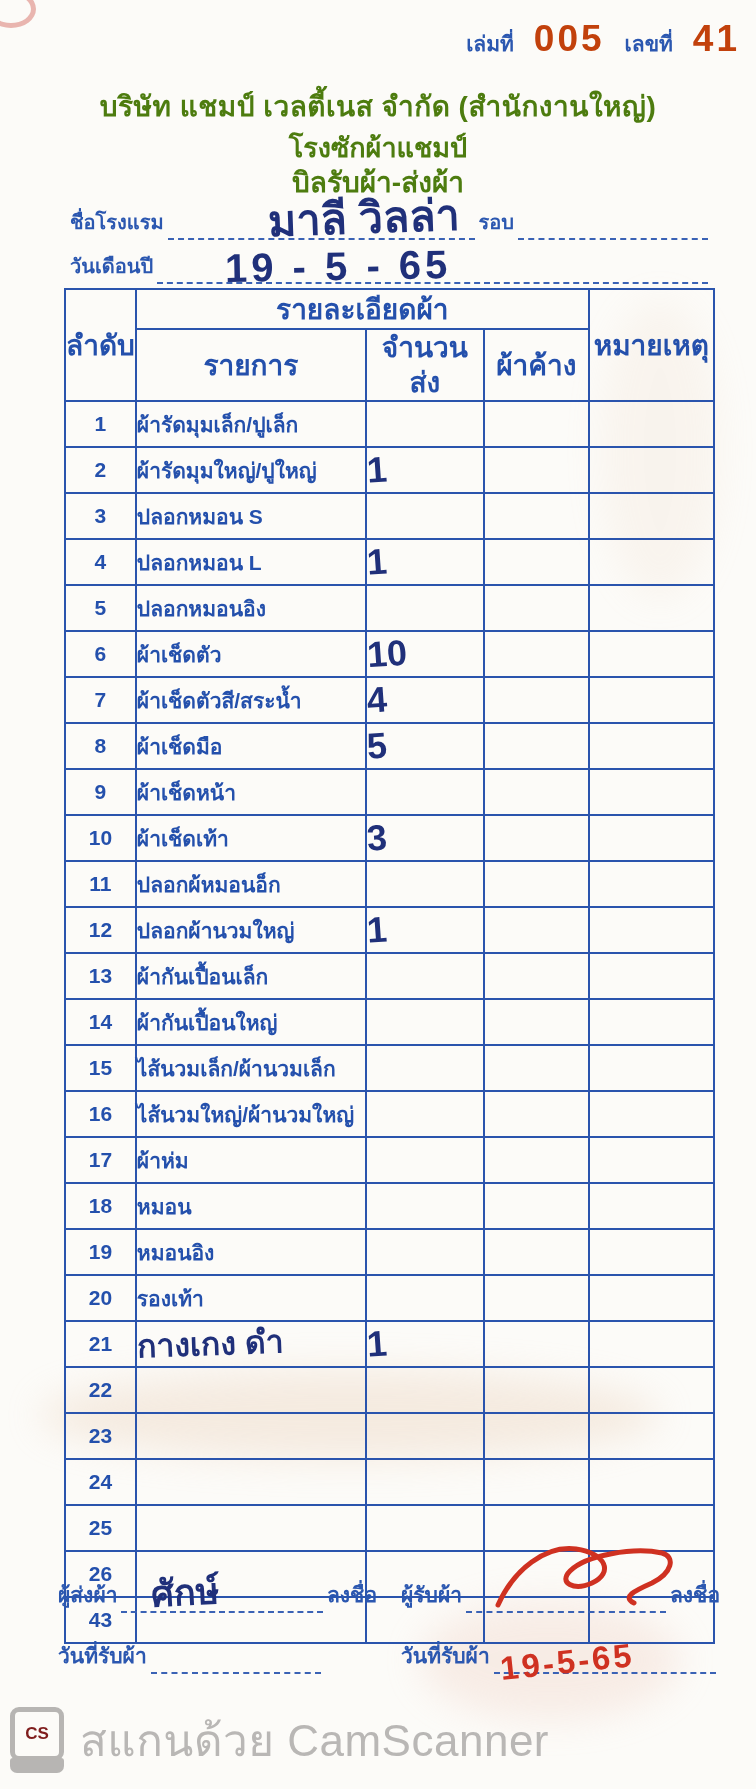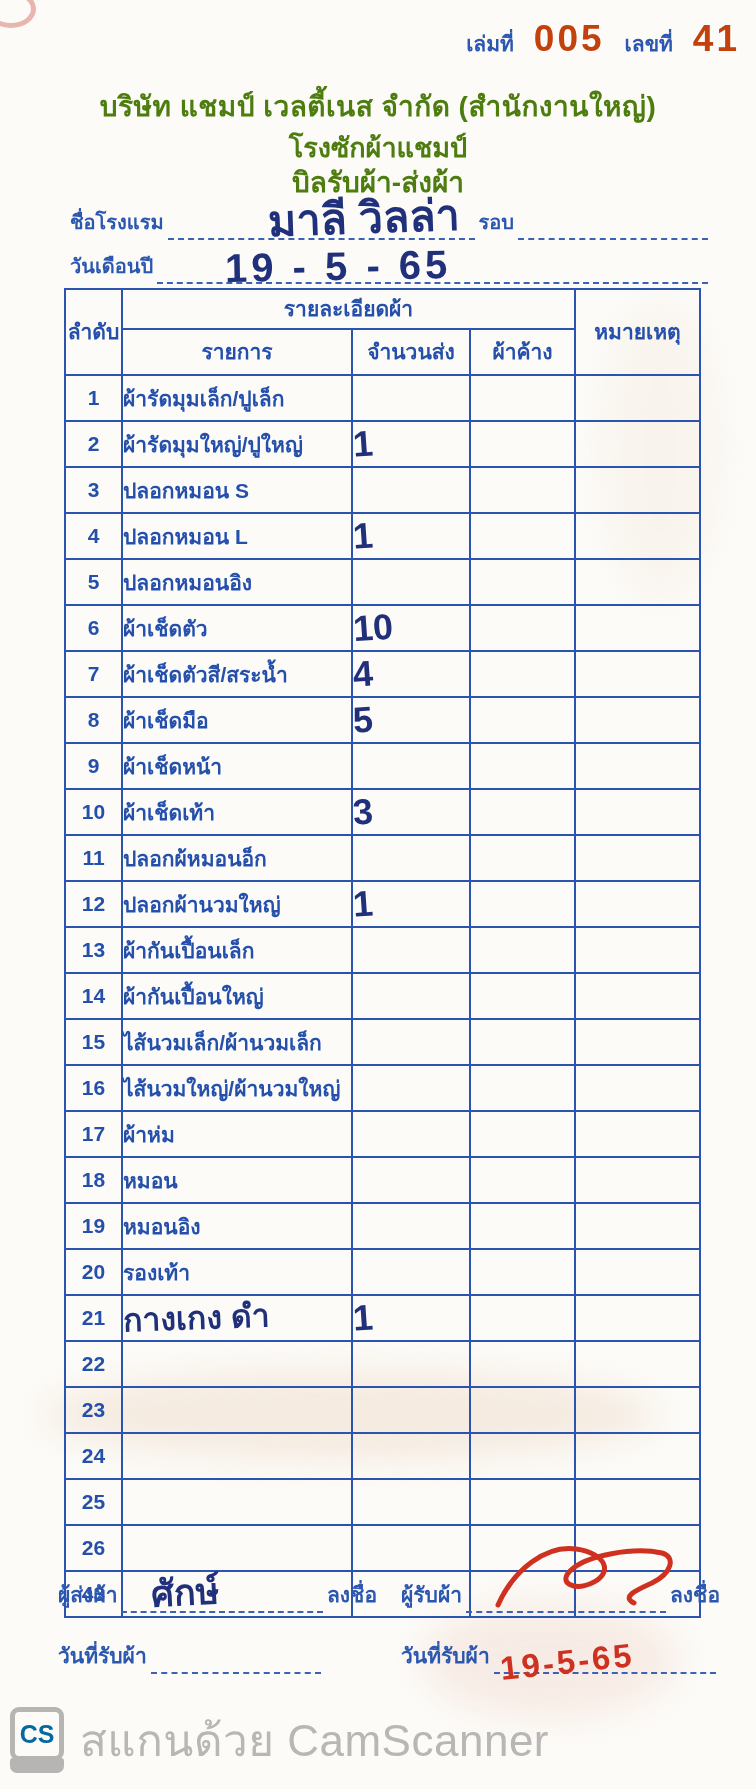--- a/index.html
+++ b/index.html
@@ -37,21 +37,21 @@
   .ink{color:#20307a;font-weight:600;}
   .hand-hotel{position:absolute;left:100px;bottom:-2px;font-size:43px;line-height:1;transform:rotate(-2deg);white-space:nowrap;}
   .hand-date{position:absolute;left:68px;bottom:-4px;font-size:40px;line-height:1;transform:rotate(-1deg);letter-spacing:4px;white-space:nowrap;}
 
   
   table.bill{position:absolute;top:288px;left:64px;border-collapse:collapse;table-layout:fixed;}
   table.bill col.c-no{width:57px;} table.bill col.c-item{width:230px;}
   table.bill col.c-sent{width:118px;} table.bill col.c-pend{width:105px;}
   table.bill col.c-note{width:125px;}
   table.bill th,table.bill td{border:2px solid #2a54ad;padding:0;color:#2450ac;}
-  table.bill th{font-size:21px;font-weight:700;line-height:1.25;}
+  table.bill th{font-size:28px;font-weight:700;line-height:1.25;}
   .th-top{height:38px;} .th-sub{height:44px;}
   table.bill td{height:44px;font-size:21px;vertical-align:middle;}
   td.no{text-align:center;font-size:19px;font-weight:600;}
   td.item{padding-left:10px;font-weight:600;}
   td.qty{text-align:left;padding-left:28px;}
   .hand-qty{font-size:36px;line-height:1;display:inline-block;transform:rotate(-4deg);font-weight:600;}
   td.item .hand-item{font-size:32px;line-height:1;display:inline-block;transform:rotate(-2deg);}
 
   
   .sig-area{position:absolute;left:58px;right:36px;top:1578px;display:flex;gap:24px;color:#2b57b0;font-size:21px;font-weight:600;}
@@ -60,21 +60,21 @@
   .sig-row .lab{white-space:nowrap;padding-bottom:2px;}
   .hand-sender{position:absolute;left:30px;bottom:0;font-size:36px;line-height:1;transform:rotate(-3deg);white-space:nowrap;}
   .red-ink{color:#cf3121;}
   .sig-scribble{position:absolute;left:18px;bottom:-6px;overflow:visible;}
   .hand-rdate{position:absolute;left:6px;bottom:-6px;font-size:33px;line-height:1;font-weight:600;transform:rotate(-6deg);letter-spacing:3px;white-space:nowrap;}
 
   
   .cs-bar{position:absolute;left:10px;bottom:14px;display:flex;align-items:center;gap:16px;}
   .cs-logo{width:54px;height:66px;position:relative;}
   .cs-box{position:absolute;top:0;left:0;right:0;height:44px;border:5px solid #b7b5b3;border-radius:9px;
-    display:flex;align-items:center;justify-content:center;font-size:25px;font-weight:700;color:#0369a1;}
+    display:flex;align-items:center;justify-content:center;font-size:17px;font-weight:700;color:#7f1d1d;}
   .cs-foot{position:absolute;left:0;right:0;bottom:0;height:15px;background:#b7b5b3;border-radius:3px 3px 7px 7px;}
   .cs-text{font-size:44px;color:#b9b7b5;letter-spacing:.5px;}
 </style>
 </head>
 <body>
 
 <div class="page">
 
   <div class="corner-artifact"></div>
   <div class="stain s1"></div>

